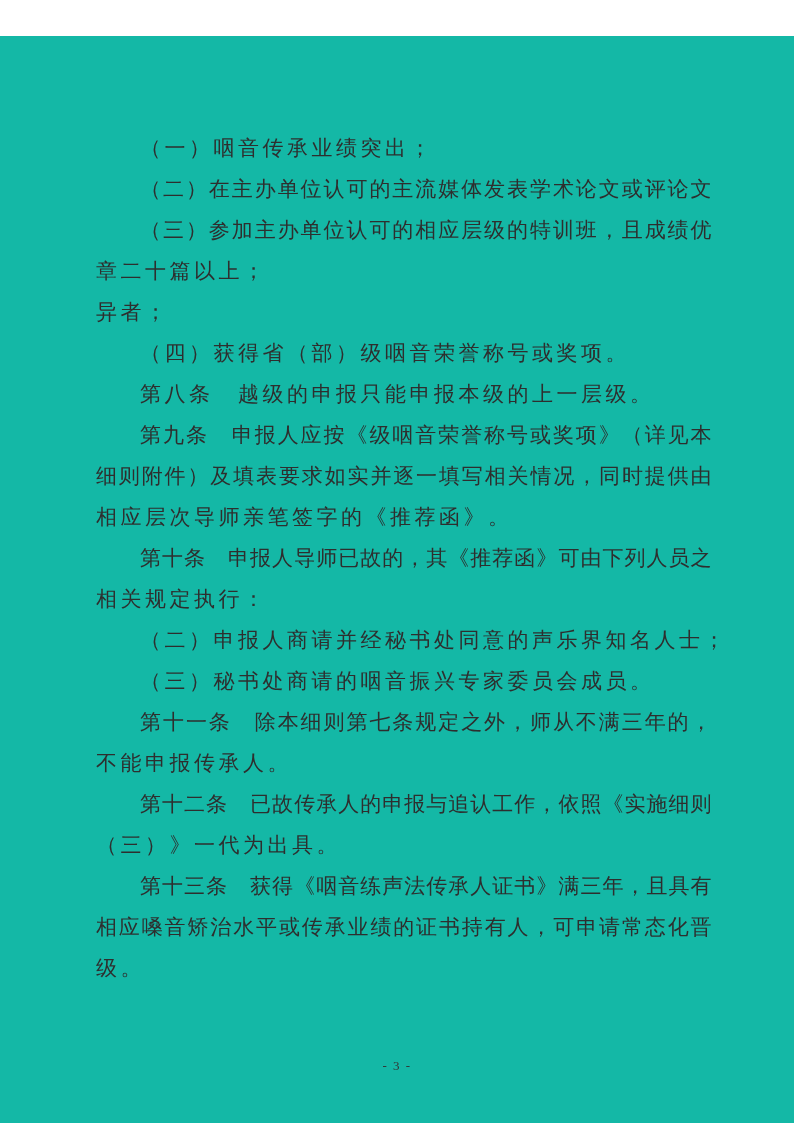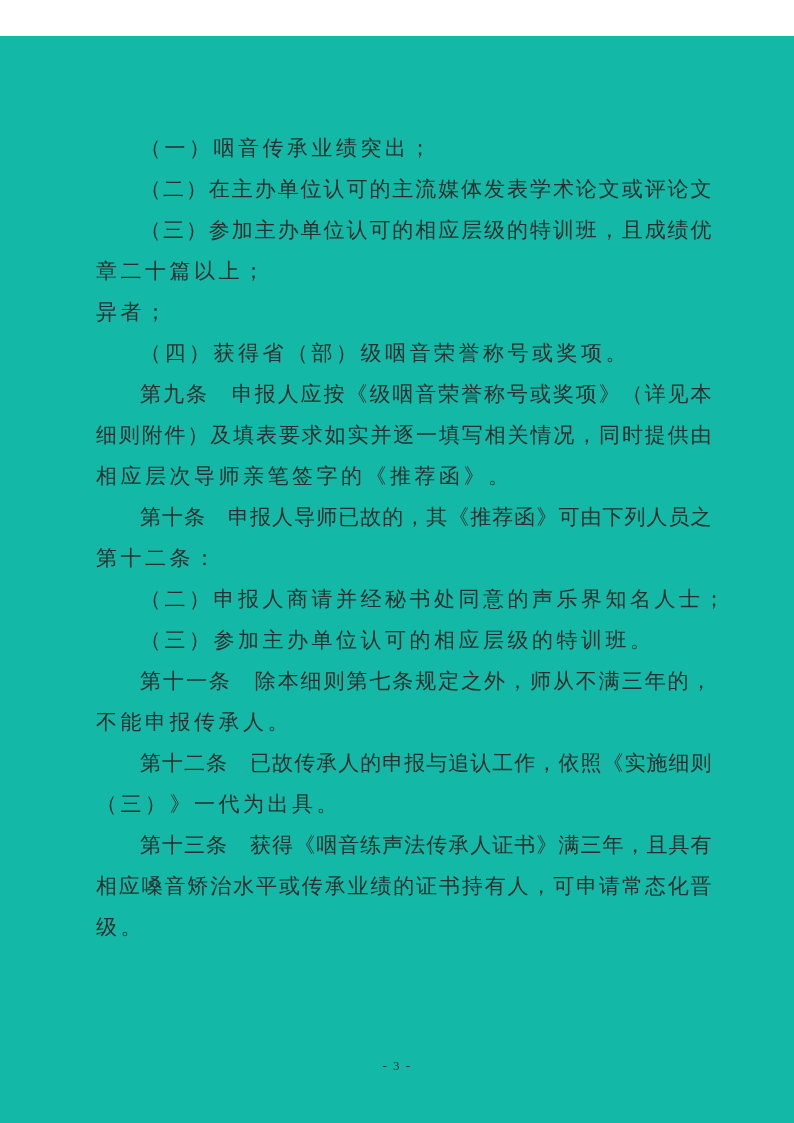--- a/index.html
+++ b/index.html
@@ -56,27 +56,28 @@
 <body>
 
 <div class="page">
   <div class="doc-body" id="doc-body">
       <div class="line indent">（一）咽音传承业绩突出；</div>
       <div class="line indent fill">（二）在主办单位认可的主流媒体发表学术论文或评论文</div>
       <div class="line indent fill">（三）参加主办单位认可的相应层级的特训班，且成绩优</div>
       <div class="line">章二十篇以上；</div>
       <div class="line">异者；</div>
       <div class="line indent">（四）获得省（部）级咽音荣誉称号或奖项。</div>
+      <div class="line indent">第八条　越级的申报只能申报本级的上一层级。</div>
       <div class="line indent fill">第九条　申报人应按《级咽音荣誉称号或奖项》（详见本</div>
       <div class="line fill">细则附件）及填表要求如实并逐一填写相关情况，同时提供由</div>
       <div class="line">相应层次导师亲笔签字的《推荐函》。</div>
       <div class="line indent fill">第十条　申报人导师已故的，其《推荐函》可由下列人员之</div>
-      <div class="line">第十二条：</div>
+      <div class="line">相关规定执行：</div>
       <div class="line indent">（二）申报人商请并经秘书处同意的声乐界知名人士；</div>
-      <div class="line indent">（三）参加主办单位认可的相应层级的特训班。</div>
+      <div class="line indent">（三）秘书处商请的咽音振兴专家委员会成员。</div>
       <div class="line indent fill">第十一条　除本细则第七条规定之外，师从不满三年的，</div>
       <div class="line">不能申报传承人。</div>
       <div class="line indent fill">第十二条　已故传承人的申报与追认工作，依照《实施细则</div>
       <div class="line">（三）》一代为出具。</div>
       <div class="line indent fill">第十三条　获得《咽音练声法传承人证书》满三年，且具有</div>
       <div class="line fill">相应嗓音矫治水平或传承业绩的证书持有人，可申请常态化晋</div>
       <div class="line">级。</div>
     </div>
   <div class="page-number">- 3 -</div>
 </div>

